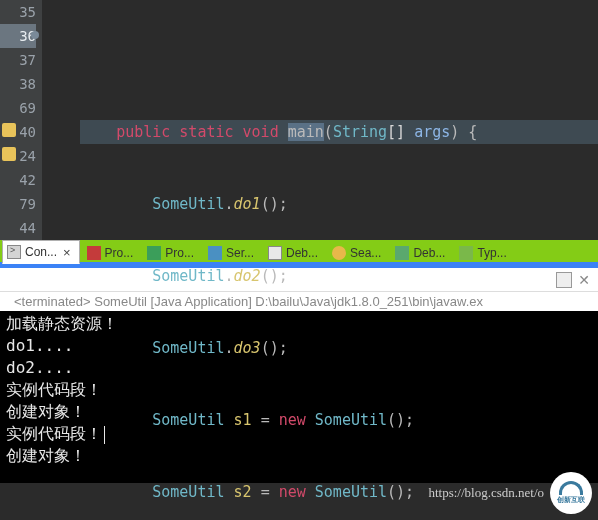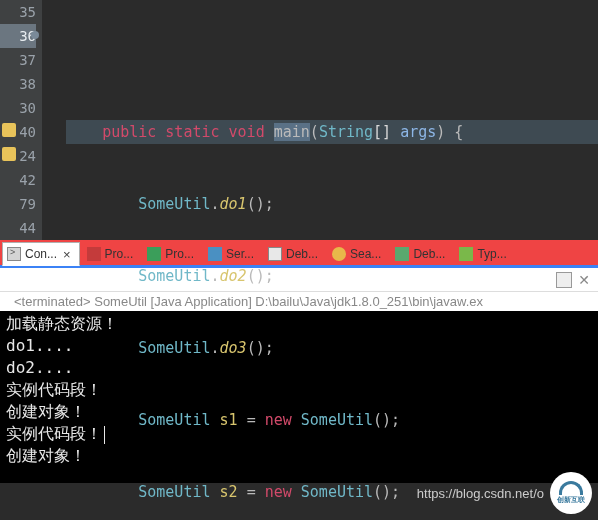--- a/index.html
+++ b/index.html
@@ -37,46 +37,47 @@
     background: #7a8a99;
   }
   .marker-warn {
     position: absolute; left: 2px; top: 3px;
     width: 14px; height: 14px;
     background: #e8c35a;
     border-radius: 2px;
   }
   .code {
     flex: 1;
-    padding-left: 24px;
+    padding-left: 6px;
     line-height: 24px;
     color: #bababa;
     white-space: pre;
     position: relative;
+    margin-left: 32px;
   }
   .code-line { height: 24px; }
   .code-line.highlight { background: #3e4a52; }
   .kw-public { color: #d24a6a; }
   .kw-static { color: #d24a6a; }
   .kw-void { color: #d24a6a; }
   .kw-new { color: #d24a6a; }
   .cls { color: #70b8c8; }
   .method { color: #d8c56e; font-style: italic; }
   .var { color: #d8c56e; text-decoration-style: wavy; text-decoration-color: #7a7a4a; }
   .args { color: #8db6e6; }
   .punc { color: #bababa; }
   .main { color: #bababa; background: #5a7186; }
   .brack { color: #d8d8d8; }
 
   .tabbar {
     display: flex;
-    align-items: flex-end;
+    align-items: flex-start;
     height: 28px;
-    background: #ef4444;
-    border-bottom: 3px solid #3b82f6;
+    background: #84cc16;
+    border-bottom: 6px solid #3b82f6;
     font-family: "Segoe UI", Arial, sans-serif;
     font-size: 12px;
     color: #333;
     padding-left: 2px;
   }
   .tab {
     display: flex; align-items: center;
     height: 24px;
     padding: 0 6px 0 4px;
     margin-right: 2px;
@@ -150,21 +151,21 @@
   .watermark {
     position: absolute;
     right: 6px;
     bottom: 6px;
     display: flex;
     align-items: center;
     gap: 6px;
   }
   .wm-text {
     color: #cccccc;
-    font-family: Liberation Sans, sans-serif;
+    font-family: Liberation Serif, serif;
     font-size: 13px;
   }
   .wm-logo {
     width: 42px; height: 42px;
     background: #fff;
     border-radius: 50%;
     display: flex;
     flex-direction: column;
     align-items: center;
     justify-content: center;
@@ -181,21 +182,21 @@
 </style>
 </head>
 <body>
 
 <div class="editor">
   <div class="gutter">
     <div><span>35</span></div>
     <div class="highlight-line"><span>36</span><span class="marker-dot"></span></div>
     <div><span>37</span></div>
     <div><span>38</span></div>
-    <div><span>30</span></div>
+    <div><span>69</span></div>
     <div><span class="marker-warn"></span><span>40</span></div>
     <div><span class="marker-warn"></span><span>24</span></div>
     <div><span>42</span></div>
     <div><span>79</span></div>
     <div><span>44</span></div>
   </div>
   <div class="code">
     <div class="code-line"></div>
     <div class="code-line highlight">    <span class="kw-public">public</span> <span class="kw-static">static</span> <span class="kw-void">void</span> <span class="main">main</span><span class="punc">(</span><span class="cls">String</span><span class="brack">[]</span> <span class="args">args</span><span class="punc">) {</span></div>
     <div class="code-line">        <span class="cls">SomeUtil</span><span class="punc">.</span><span class="method">do1</span><span class="punc">();</span></div>

